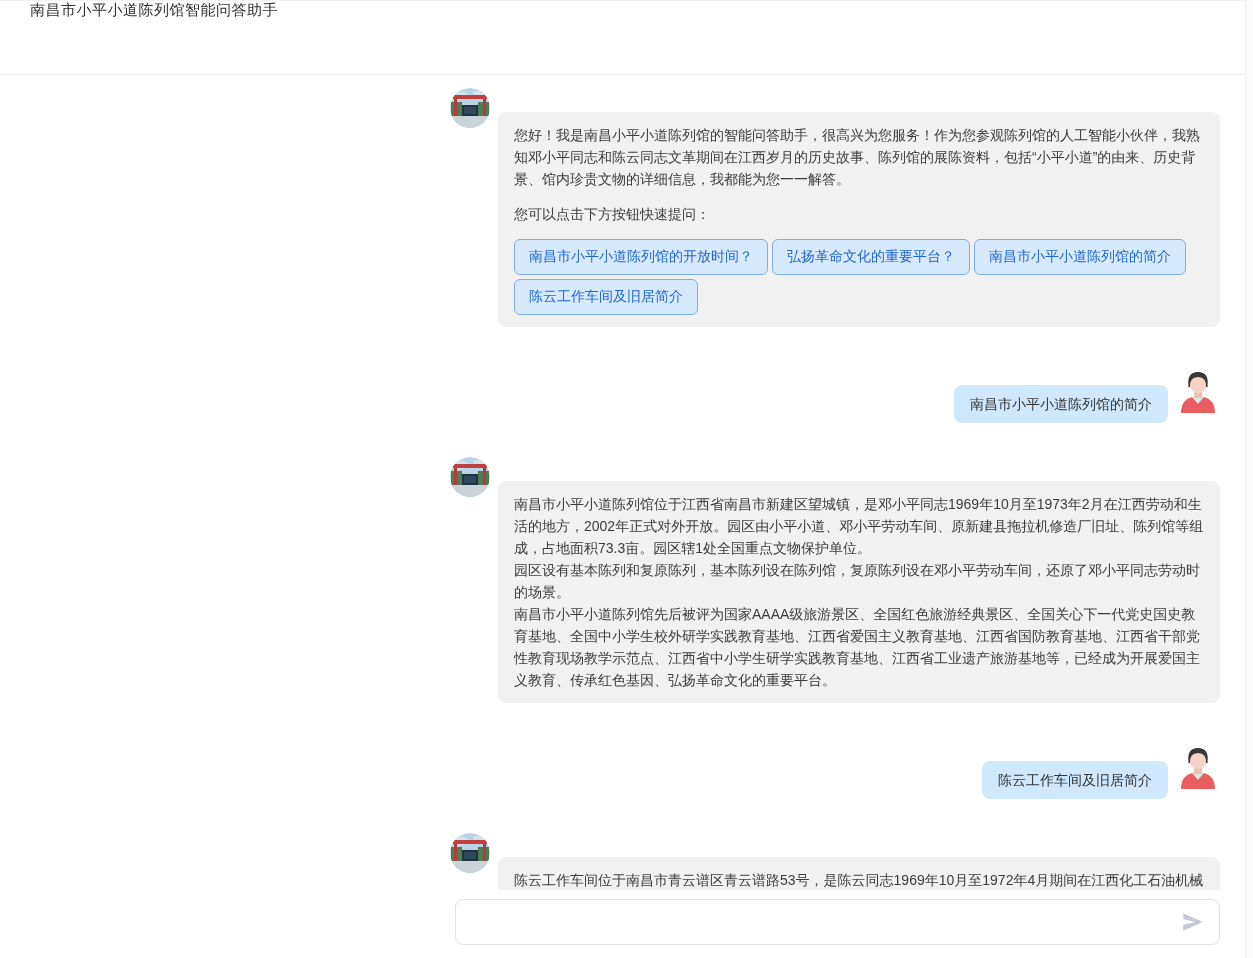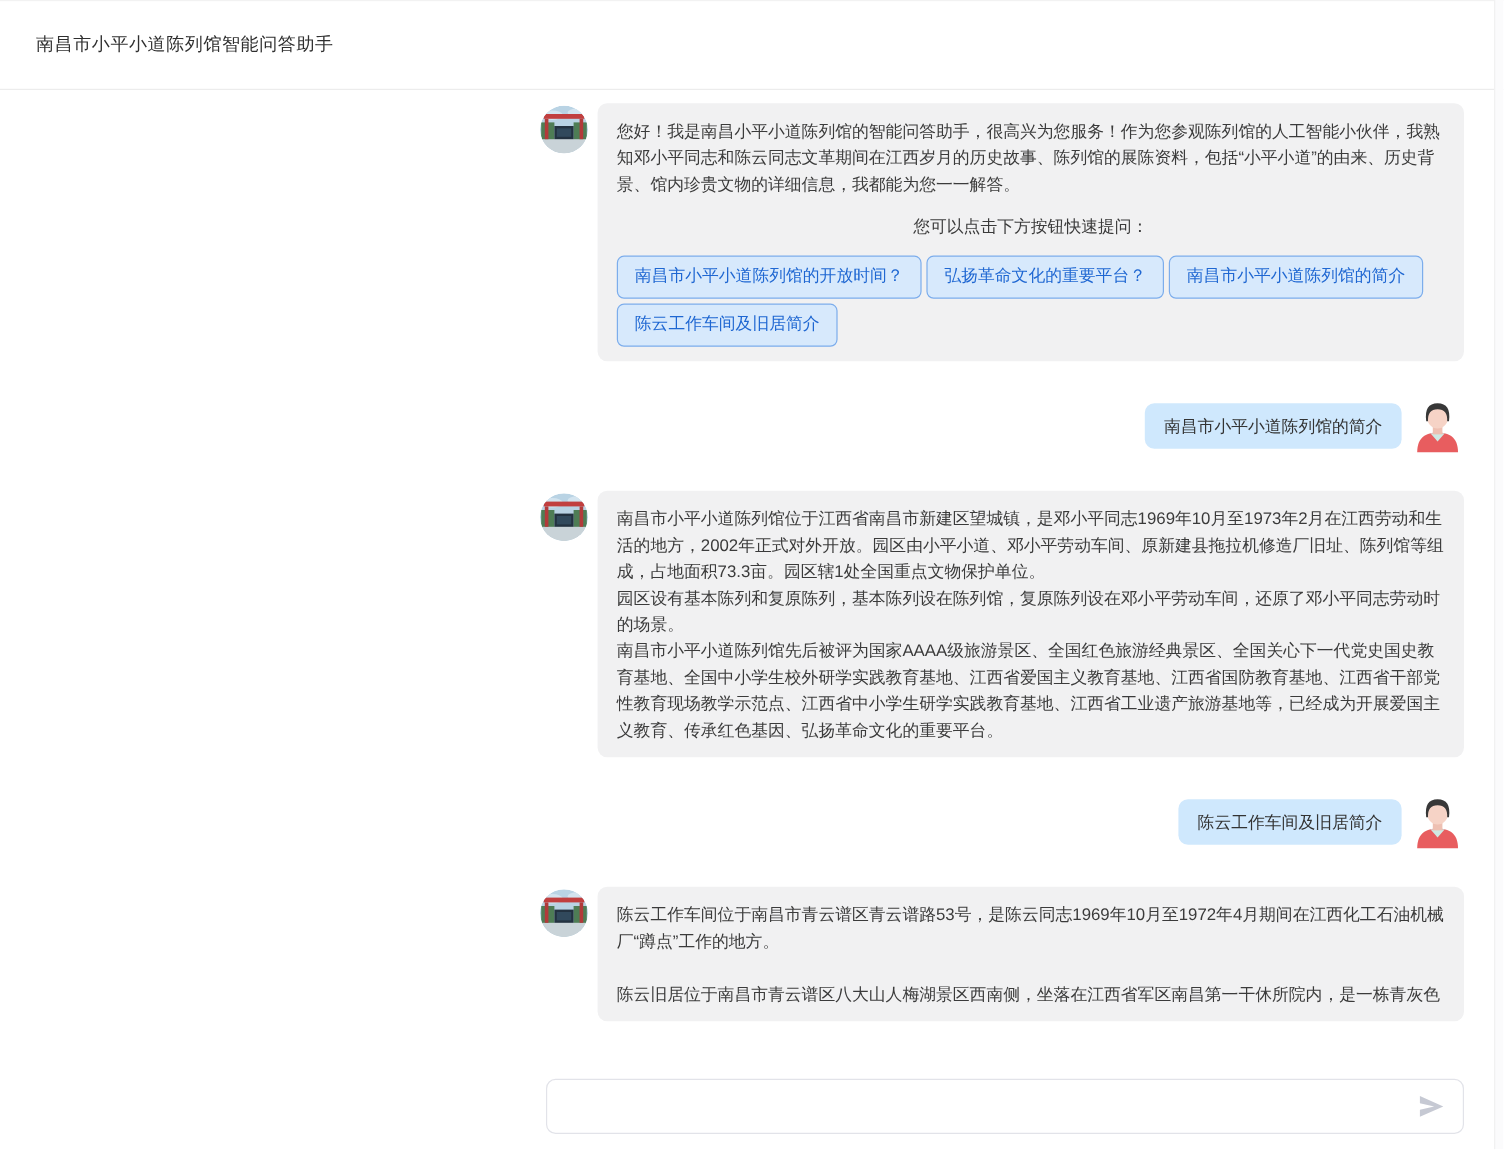--- a/index.html
+++ b/index.html
@@ -13,21 +13,21 @@
     background: #fff;
     overflow: hidden;
   }
 
   
   .header {
     height: 75px;
     border-top: 1px solid #f2f2f2;
     border-bottom: 1px solid #ececec;
     display: flex;
-    align-items: center;
+    align-items: flex-start;
     padding: 0 30px;
     background: #fff;
   }
   .header .title {
     font-size: 15px;
     color: #2f2f2f;
     letter-spacing: 0.5px;
   }
 
   
@@ -51,34 +51,35 @@
   }
   .bot-avatar svg { display: block; }
   .user-avatar { width: 44px; height: 44px; margin-left: 8px; }
   .user-avatar svg { display: block; }
 
   .bubble {
     font-size: 14px;
     line-height: 22px;
     color: #3b3b3b;
     border-radius: 8px;
+    margin-top: 26px;
   }
   .bot-bubble {
     background: #f1f1f2;
     padding: 12px 16px;
     flex: 1;
     min-width: 0;
   }
   .user-bubble {
     background: #cfe8fd;
     padding: 8px 16px;
     color: #333;
   }
   .bot-bubble p { margin: 0; }
-  .bot-bubble p.prompt { margin-top: 13px; text-align: center; }
+  .bot-bubble p.prompt { margin-top: 13px; }
   .pre { white-space: pre-line; }
 
   
   .quick-buttons {
     margin-top: 14px;
     display: flex;
     flex-wrap: wrap;
     gap: 4px;
     font-family: Liberation Serif, serif;
   }

